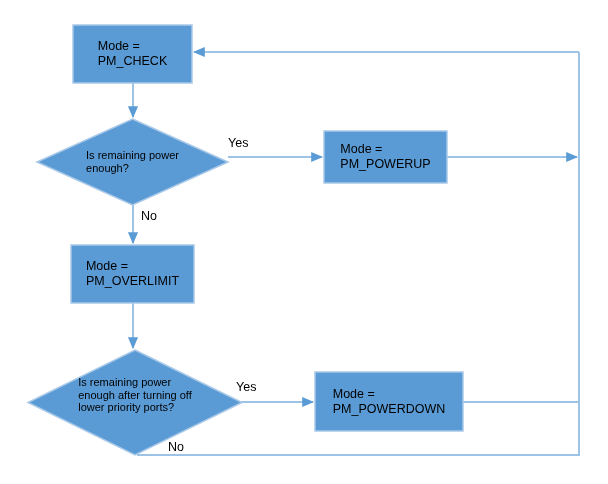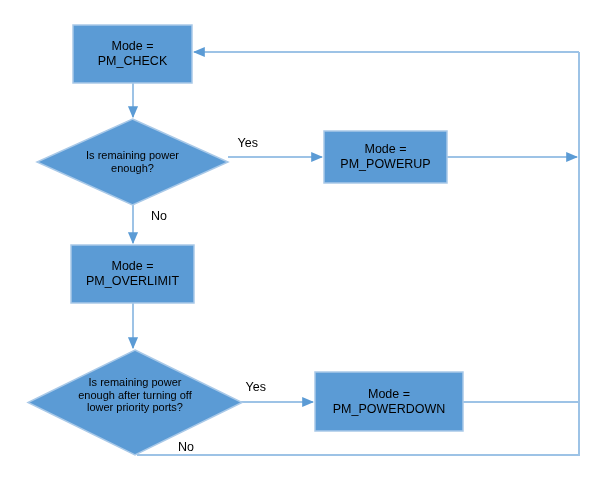--- a/index.html
+++ b/index.html
@@ -22,37 +22,37 @@
     left: 0;
     top: 0;
     width: 608px;
     height: 484px;
   }
   .node-label {
     position: absolute;
     display: flex;
     align-items: center;
     justify-content: center;
-    text-align: center;
+    text-align: left;
     color: #000000;
     line-height: 1.18;
     pointer-events: none;
     white-space: pre-line;
   }
   .box-label {
     font-size: 12.5px;
   }
   .diamond-label {
     font-size: 11px;
   }
   .edge-label {
     position: absolute;
     color: #000000;
     font-size: 12.5px;
-    text-align: right;
+    text-align: left;
     pointer-events: none;
   }
 </style>
 </head>
 <body>
 
 <div id="diagram-canvas">
 
   <svg id="flow-svg" viewBox="0 0 608 484" xmlns="http://www.w3.org/2000/svg">
 

